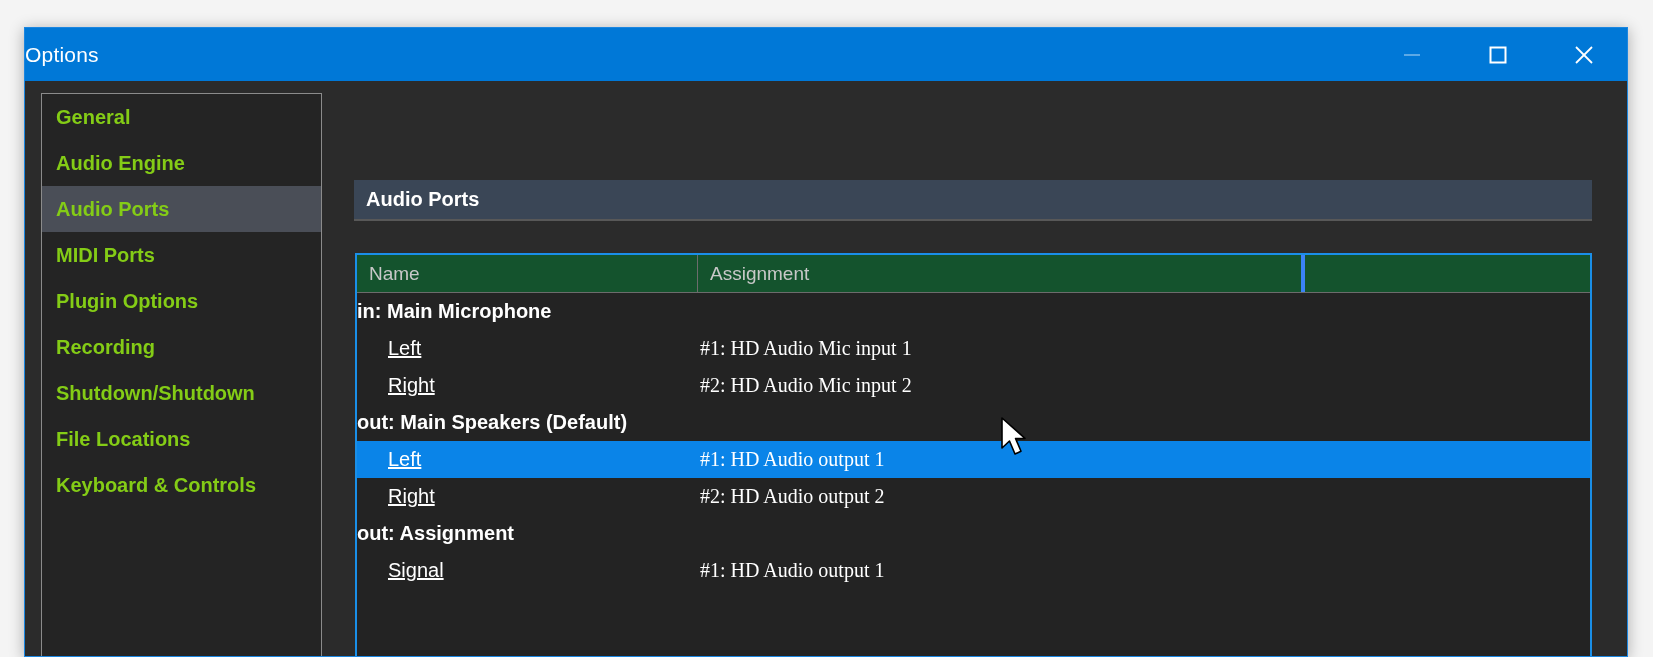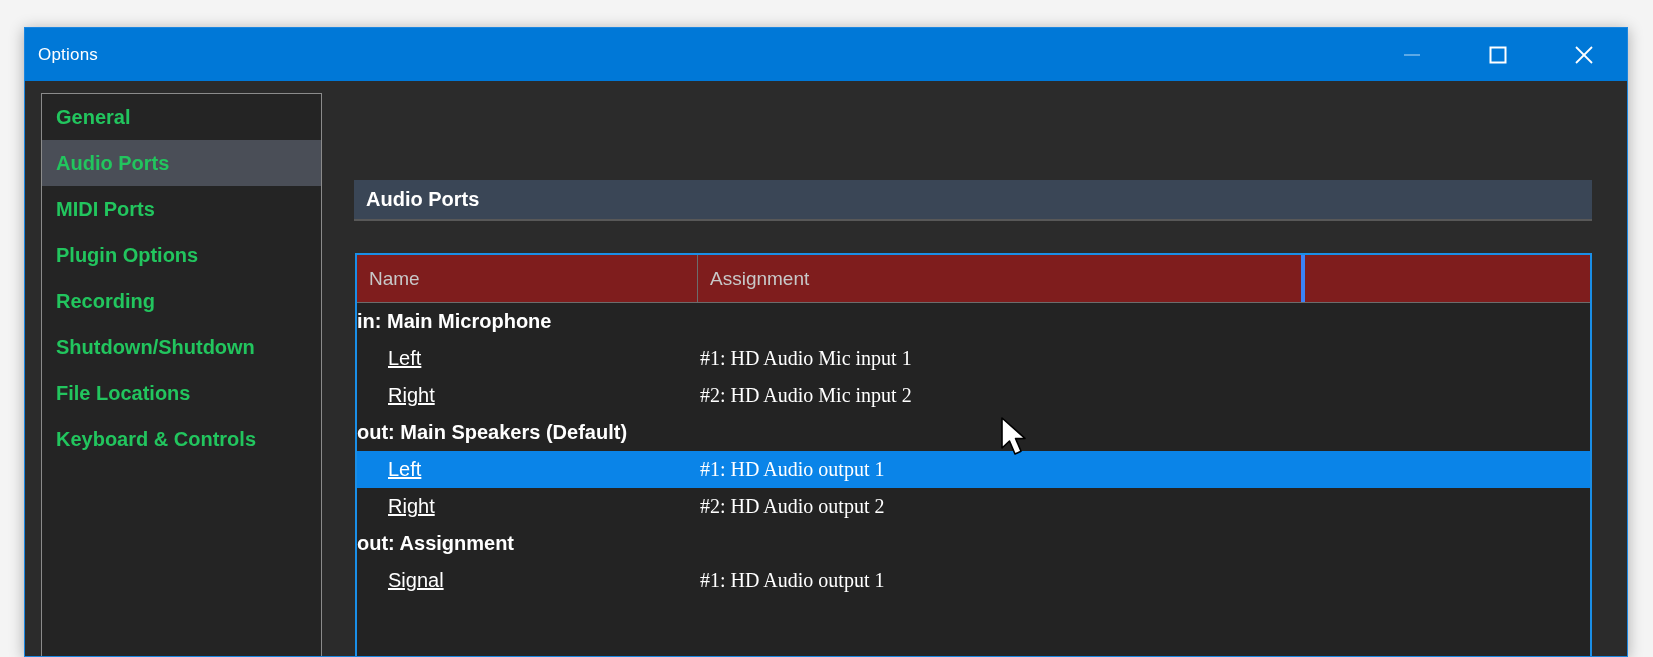--- a/index.html
+++ b/index.html
@@ -38,23 +38,22 @@
   .titlebar {
     position: relative;
     height: 53px;
     background: #0078d7;
     display: flex;
     align-items: center;
     justify-content: space-between;
   }
   .title-text {
     color: #ffffff;
-    font-size: 17px;
+    font-size: 21px;
     font-weight: 400;
-    padding-left: 13px;
     letter-spacing: 0.2px;
     line-height: 1;
   }
   .win-buttons {
     display: flex;
     align-items: stretch;
     height: 53px;
   }
   .win-btn {
     width: 86px;
@@ -85,21 +84,21 @@
     border: 1px solid #8b8b8b;
     border-bottom: none;
     background: #242424;
     overflow: hidden;
   }
   .side-item {
     height: 46px;
     display: flex;
     align-items: center;
     padding-left: 14px;
-    color: #22c55e;
+    color: #84cc16;
     font-size: 20px;
     font-weight: bold;
     box-sizing: border-box;
     cursor: default;
     white-space: nowrap;
   }
   .side-item.selected {
     background: #4a4e57;
   }
 
@@ -136,22 +135,22 @@
     top: 172px;
     width: 1237px;
     height: 430px;
     box-sizing: border-box;
     border: 2px solid #1a8fe8;
     background: #232323;
     overflow: hidden;
   }
   .thead {
     display: flex;
-    height: 48px;
-    background: #7f1d1d;
+    height: 38px;
+    background: #14532d;
     border-bottom: 1px solid #6c6c6c;
     box-sizing: border-box;
   }
   .th {
     display: flex;
     align-items: center;
     padding-left: 12px;
     color: #c8c8c8;
     font-size: 19px;
     font-weight: 400;
@@ -242,20 +241,23 @@
           </span>
         </div>
       </div>
     </div>
 
     <div class="body-area">
 
       <div class="sidebar">
         <div class="side-item">
           <span>General</span>
+        </div>
+        <div class="side-item">
+          <span>Audio Engine</span>
         </div>
         <div class="side-item selected">
           <span>Audio Ports</span>
         </div>
         <div class="side-item">
           <span>MIDI Ports</span>
         </div>
         <div class="side-item">
           <span>Plugin Options</span>
         </div>

